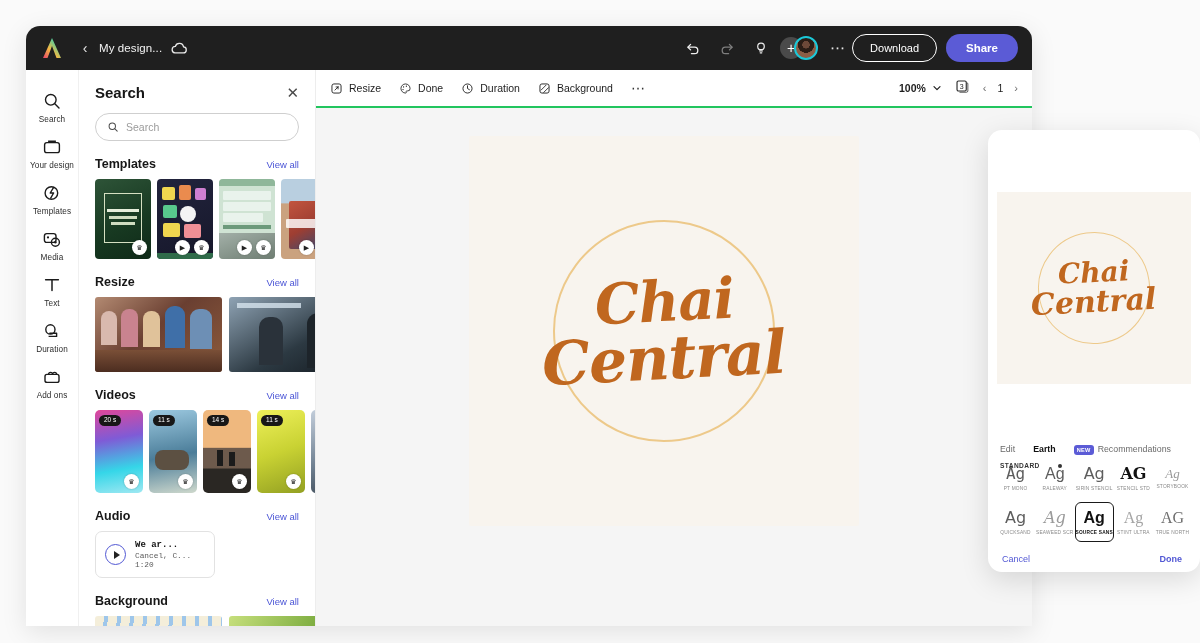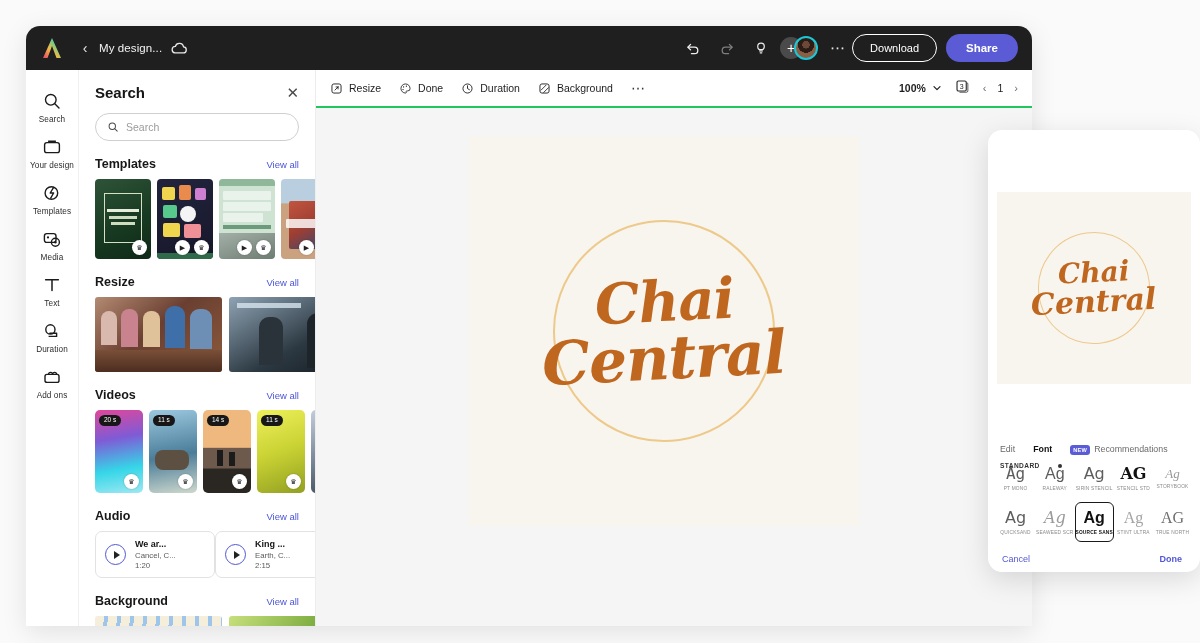--- a/index.html
+++ b/index.html
@@ -133,21 +133,21 @@
   .video-row { display: flex; gap: 6px; padding-left: 16px; margin-top: 8px; }
   .vid {
     width: 48px; height: 83px; border-radius: 5px; flex: none; position: relative;
     overflow: hidden; cursor: pointer;
   }
   .vid-dur {
     position: absolute; left: 4px; top: 5px; background: #171717; color: #fff;
     font-size: 6.5px; border-radius: 8px; padding: 2px 5px; line-height: 1;
   }
 
-  .audio-row { display: flex; padding-left: 16px; margin-top: 8px; }
+  .audio-row { display: flex; gap: 8px; padding-left: 16px; margin-top: 8px; font-family: Liberation Mono, monospace; }
   .audio-card {
     width: 120px; height: 47px; border: 1px solid #e2e2e2; border-radius: 7px;
     display: flex; align-items: center; padding: 0 9px; flex: none; cursor: pointer;
     background: #fff;
   }
   .audio-play {
     width: 21px; height: 21px; border-radius: 50%; border: 1.6px solid #5258d4;
     display: flex; align-items: center; justify-content: center; flex: none;
   }
   .audio-play i {
@@ -496,30 +496,20 @@
           <div class="audio-card">
             <div class="audio-play">
                 <i></i>
               </div>
             <div class="audio-meta">
               <div class="a-title">We ar...</div>
               <div class="a-sub">Cancel, C...</div>
               <div class="a-len">1:20</div>
             </div>
           </div>
-          <div class="audio-card">
-            <div class="audio-play">
-                <i></i>
-              </div>
-            <div class="audio-meta">
-              <div class="a-title">King ...</div>
-              <div class="a-sub">Earth, C...</div>
-              <div class="a-len">2:15</div>
-            </div>
-          </div>
         </div>
 
         <div class="sec-head">
           <div class="sec-title">Background</div>
           <div class="sec-viewall">View all</div>
         </div>
         <div class="bg-row">
           <div class="bg-card" style="background:repeating-linear-gradient(95deg,#f4eeda 0 9px,#9ec6ea 9px 13px)"></div>
           <div class="bg-card" style="background:linear-gradient(115deg,#c6df7c,#7fae42 60%,#4d7a2c)"></div>
         </div>
@@ -601,21 +591,21 @@
         <div class="mini-ring"></div>
         <div class="mini-text">
           <span class="mini-l1">Chai</span>
           <span class="mini-l2">Central</span>
         </div>
       </div>
     </div>
 
     <div class="fp-tabs">
       <div class="fp-tab">Edit</div>
-      <div class="fp-tab active">Font</div>
+      <div class="fp-tab active">Earth</div>
       <div class="fp-tab">
         <span class="tag-new">NEW</span><span>Recommendations</span>
       </div>
     </div>
 
     <div class="fp-standard">STANDARD</div>
 
     <div class="font-grid">
       <div class="font-cell">
         <span class="fc-ag" style="font-family:&quot;DejaVu Sans Mono&quot;,monospace">Ag</span>

